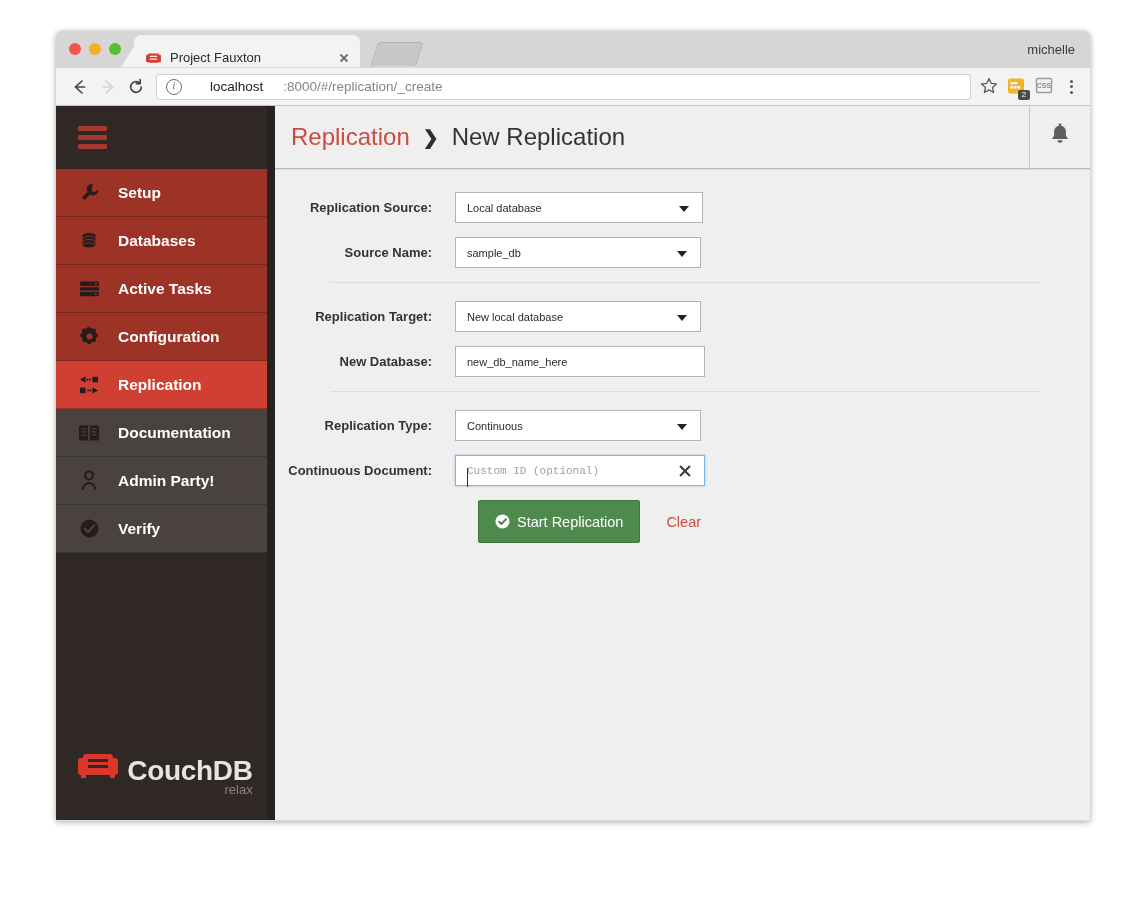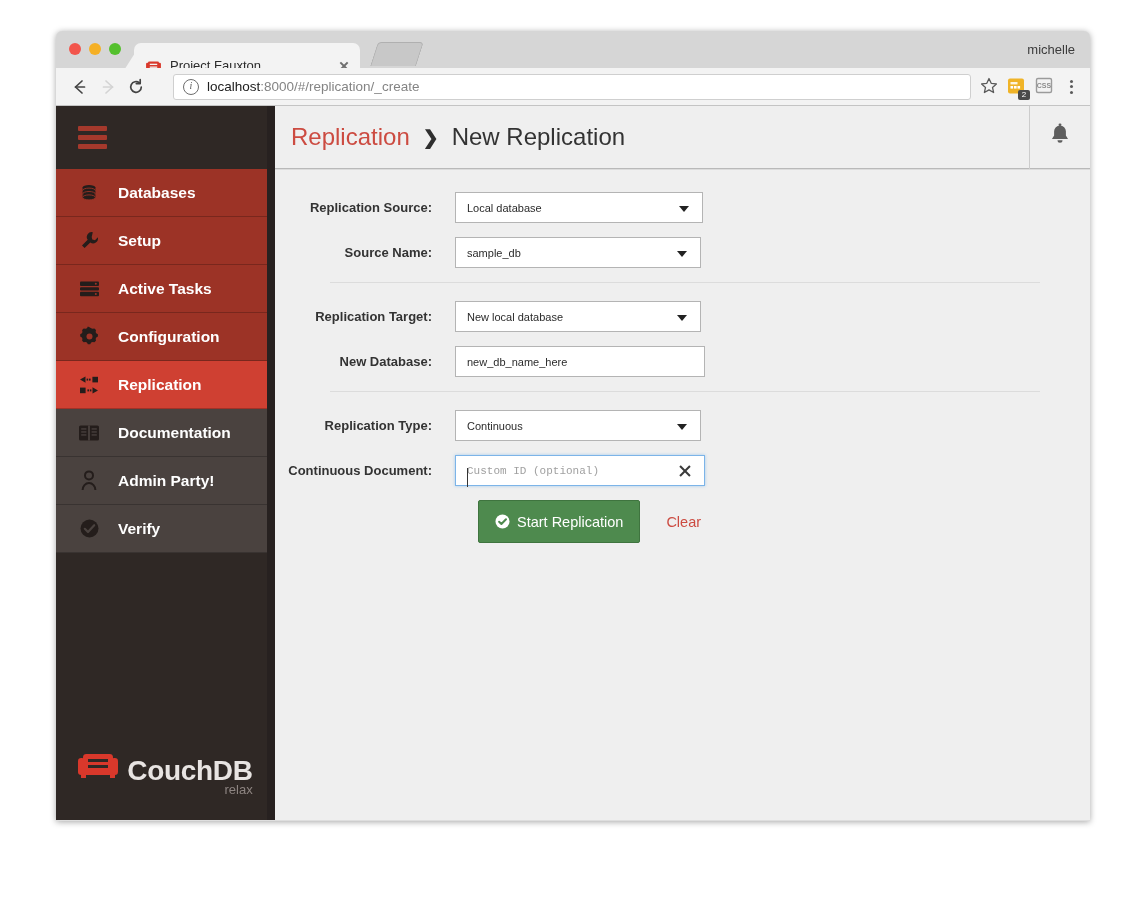--- a/index.html
+++ b/index.html
@@ -47,21 +47,21 @@
     width: 12px; height: 12px;
     border-radius: 50%;
   }
   .light.red    { background: #f2554c; }
   .light.yellow { background: #f5b025; }
   .light.green  { background: #54c02d; }
 
   .tab {
     position: absolute;
     left: 78px;
-    top: 12px;
+    top: 4px;
     width: 226px;
     height: 32px;
     background: #f3f3f3;
     border-radius: 7px 7px 0 0;
     display: flex;
     align-items: center;
     padding: 12px 8px 0 12px;
     box-sizing: border-box;
   }
   .tab::before {
@@ -140,29 +140,30 @@
     width: 28px; height: 28px;
     display: flex; align-items: center; justify-content: center;
     flex: none;
     cursor: pointer;
   }
   .nav-btn.disabled { opacity: .35; cursor: default; }
 
   .omnibox {
     flex: 1;
     height: 26px;
-    margin: 0 8px 0 23px;
+    margin: 0 8px 0 6px;
     background: #ffffff;
     border: 1px solid #cfcfcf;
     border-radius: 3px;
     display: flex;
     align-items: center;
     padding: 8px 9px;
     box-sizing: border-box;
     cursor: text;
+    gap: 20px;
   }
   .info-icon {
     width: 14px; height: 14px;
     border: 1.3px solid #6d6d6d;
     border-radius: 50%;
     margin-right: 8px;
     flex: none;
     position: relative;
   }
   .info-icon::after {
@@ -588,40 +589,40 @@
             <i></i>
               <i></i>
               <i></i>
           </span>
         </div>
 
         <ul class="nav-list">
 
           <li class="nav-item red">
             <span class="nav-ico">
+              <svg width="21" height="21" viewBox="0 0 21 21">
+                <path d="M13.8 2.2 a4.9 4.9 0 0 0-5.1 7.6 L3 15.5 l2.6 2.6 l5.7-5.7 a4.9 4.9 0 0 0 7.6-5.1 l-2.9 2.9 l-2.7-.6 l-.6-2.7 Z" fill="#241d1b"></path>
+              </svg>
+            </span>
+            <span class="nav-label">Setup</span>
+          </li>
+
+          <li class="nav-item red">
+            <span class="nav-ico">
               <svg width="20" height="20" viewBox="0 0 20 20">
                 <ellipse cx="10" cy="4.6" rx="6.4" ry="2.5" fill="#241d1b"></ellipse>
                 <rect x="3.6" y="4.6" width="12.8" height="3" fill="#241d1b"></rect>
                 <ellipse cx="10" cy="7.6" rx="6.4" ry="2.5" fill="#241d1b" stroke="#9c3326" stroke-width=".9"></ellipse>
                 <rect x="3.6" y="8" width="12.8" height="3" fill="#241d1b"></rect>
                 <ellipse cx="10" cy="11" rx="6.4" ry="2.5" fill="#241d1b" stroke="#9c3326" stroke-width=".9"></ellipse>
                 <rect x="3.6" y="11.4" width="12.8" height="3" fill="#241d1b"></rect>
                 <ellipse cx="10" cy="14.4" rx="6.4" ry="2.5" fill="#241d1b" stroke="#9c3326" stroke-width=".9"></ellipse>
               </svg>
             </span>
             <span class="nav-label">Databases</span>
-          </li>
-
-          <li class="nav-item red">
-            <span class="nav-ico">
-              <svg width="21" height="21" viewBox="0 0 21 21">
-                <path d="M13.8 2.2 a4.9 4.9 0 0 0-5.1 7.6 L3 15.5 l2.6 2.6 l5.7-5.7 a4.9 4.9 0 0 0 7.6-5.1 l-2.9 2.9 l-2.7-.6 l-.6-2.7 Z" fill="#241d1b"></path>
-              </svg>
-            </span>
-            <span class="nav-label">Setup</span>
           </li>
 
           <li class="nav-item red">
             <span class="nav-ico">
               <svg width="21" height="18" viewBox="0 0 21 18">
                 <rect x="1" y="1.5" width="19" height="4.4" rx="1" fill="#241d1b"></rect>
                 <rect x="1" y="7.2" width="19" height="3.3" rx="1" fill="#241d1b"></rect>
                 <rect x="1" y="11.8" width="19" height="4.4" rx="1" fill="#241d1b"></rect>
                 <circle cx="16.8" cy="3.7" r="1" fill="#9c3326"></circle>
                 <circle cx="16.8" cy="14" r="1" fill="#9c3326"></circle>

